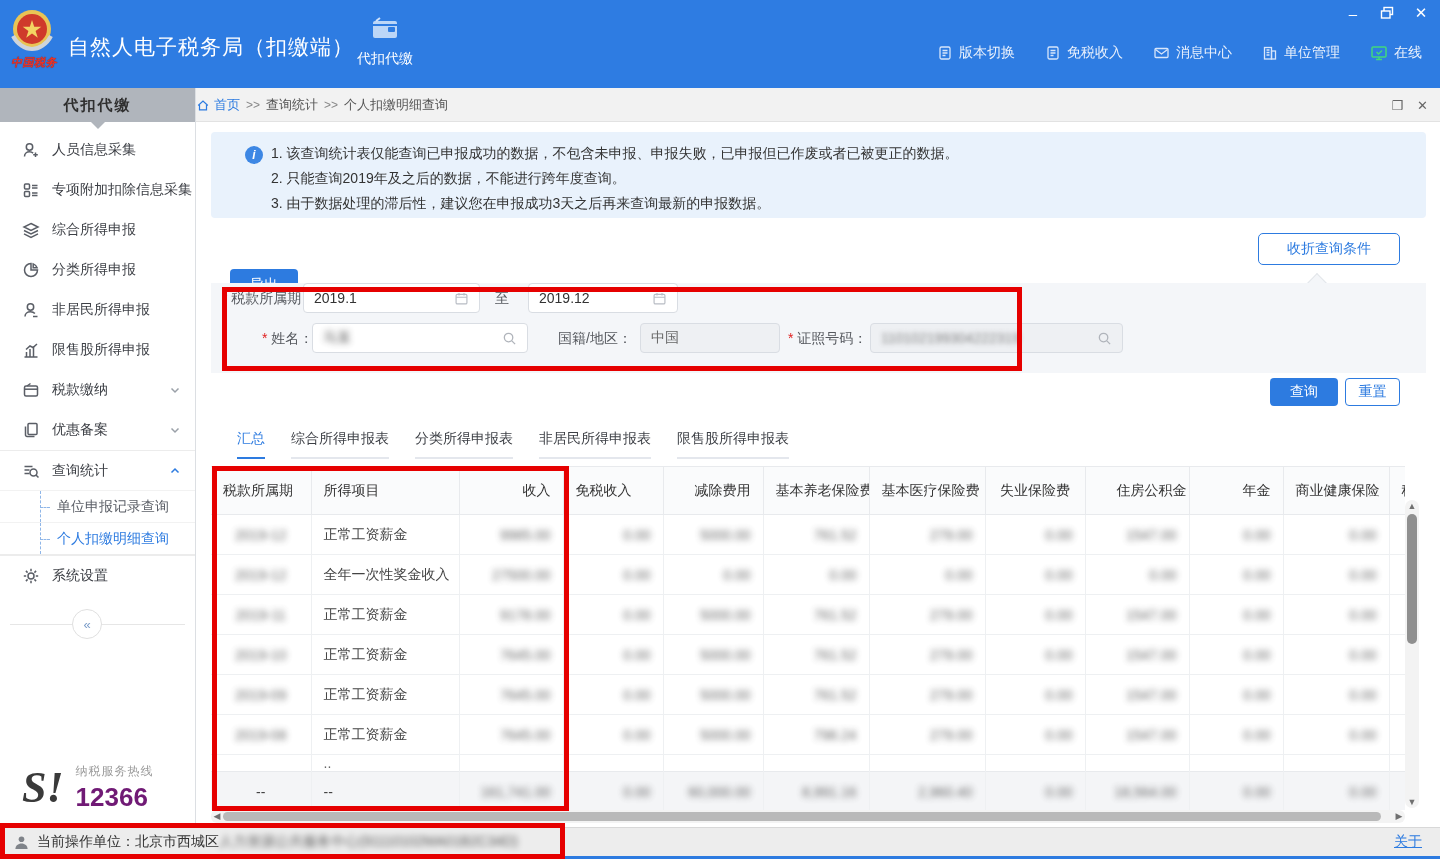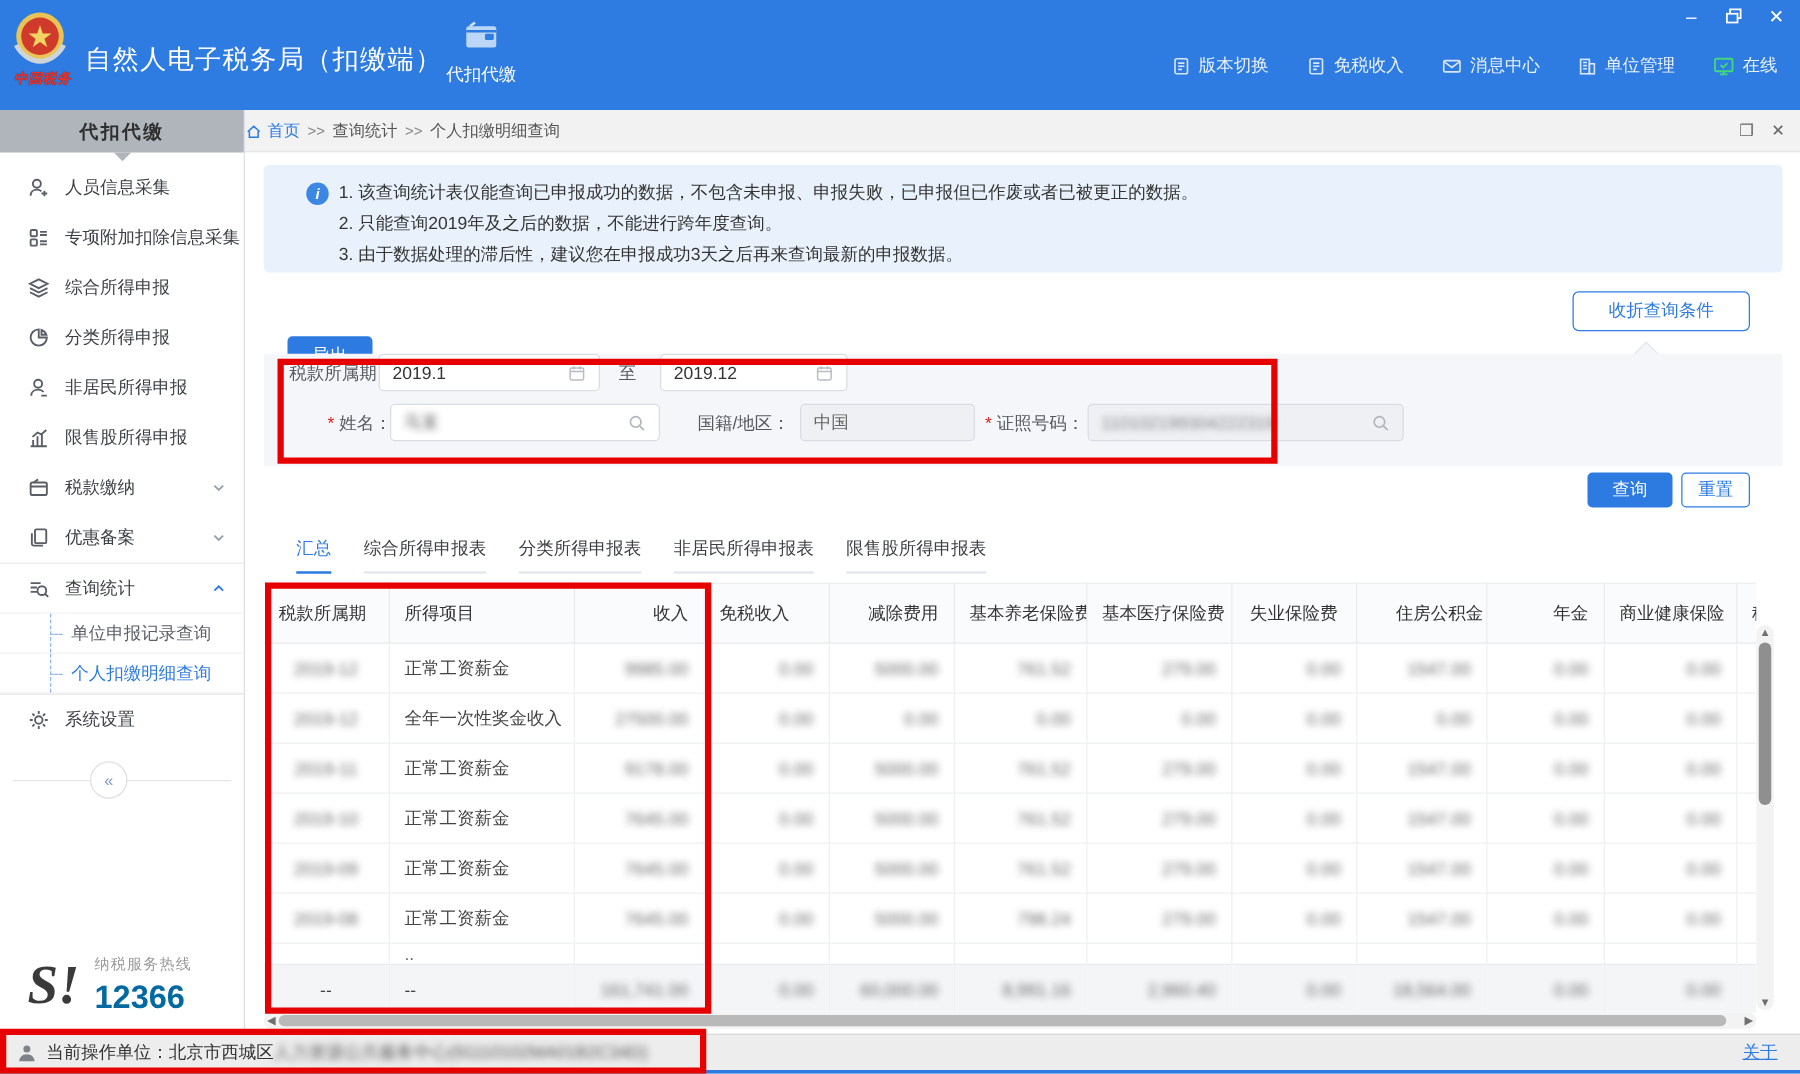--- a/index.html
+++ b/index.html
@@ -41,21 +41,21 @@
   .sb-subitem:after { content:""; position:absolute; left:40px; top:50%; width:10px; border-top:1px dashed #8fb6e8; }
   .sb-subitem.active { color:#2d7be0; }
   .sb-after { border-top:1px solid #ececec; }
   .sb-collapse { margin-top:14px; position:relative; height:30px; }
   .sb-collapse .line { position:absolute; left:10px; right:10px; top:15px; border-top:1px solid #e6e6e6; }
   .collapse-btn { position:absolute; left:72px; top:0; width:30px; height:30px; border:1px solid #e0e0e0; border-radius:50%;
                   background:#fff; color:#7a9cc9; font-size:13px; display:flex; align-items:center; justify-content:center; cursor:pointer; }
   .hotline { position:absolute; left:22px; bottom:14px; display:flex; align-items:center; gap:12px; }
   .hl-logo { font-size:44px; font-weight:bold; font-style:italic; color:#3a3a3a; font-family:"Liberation Serif","DejaVu Serif",serif; line-height:1; }
   .hl-cap { color:#9a9a9a; font-size:12px; letter-spacing:1px; }
-  .hl-num { color:#0369a1; font-size:26px; font-weight:bold; margin-top:2px; }
+  .hl-num { color:#701a75; font-size:26px; font-weight:bold; margin-top:2px; }
 
   
   .breadcrumb { position:absolute; left:196px; top:88px; width:1244px; height:34px; background:#f2f2f2;
                 border-bottom:1px solid #e2e2e2; display:flex; align-items:center; font-size:13px; color:#555; gap:6px; }
   .bc-home { color:#2d7be0; display:flex; align-items:center; gap:4px; cursor:pointer; }
   .bc-sep { color:#888; font-size:12px; }
   .bc-win { position:absolute; right:12px; top:0; height:34px; display:flex; align-items:center; gap:14px; color:#666; }
   .bc-win span { cursor:pointer; font-size:13px; }
 
   

